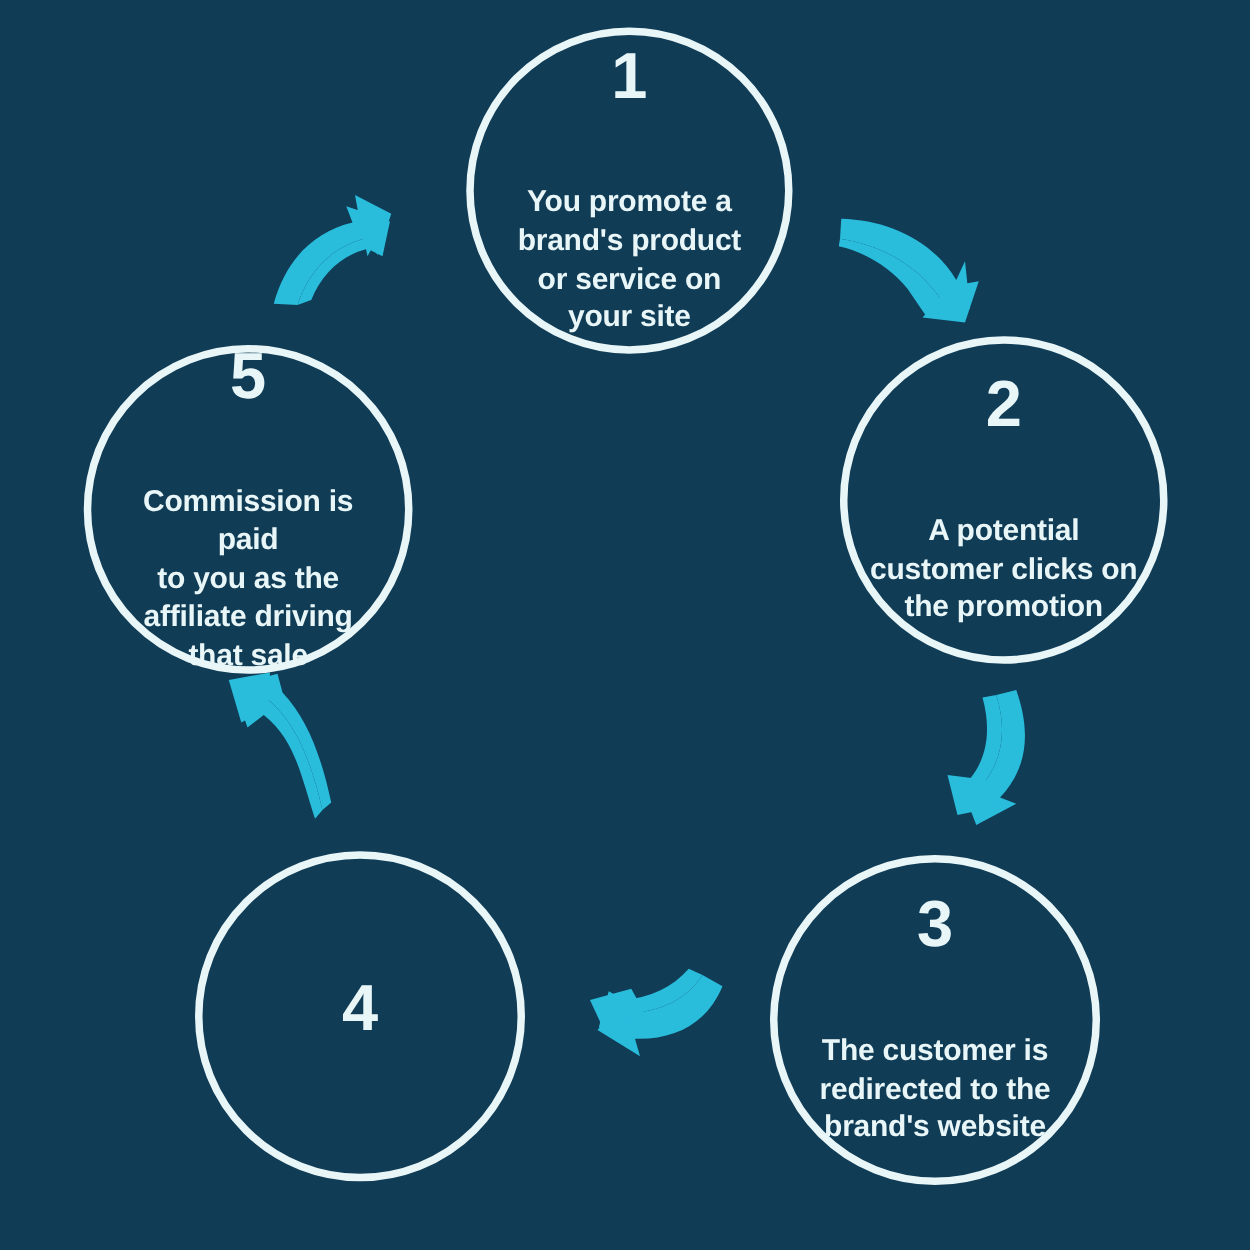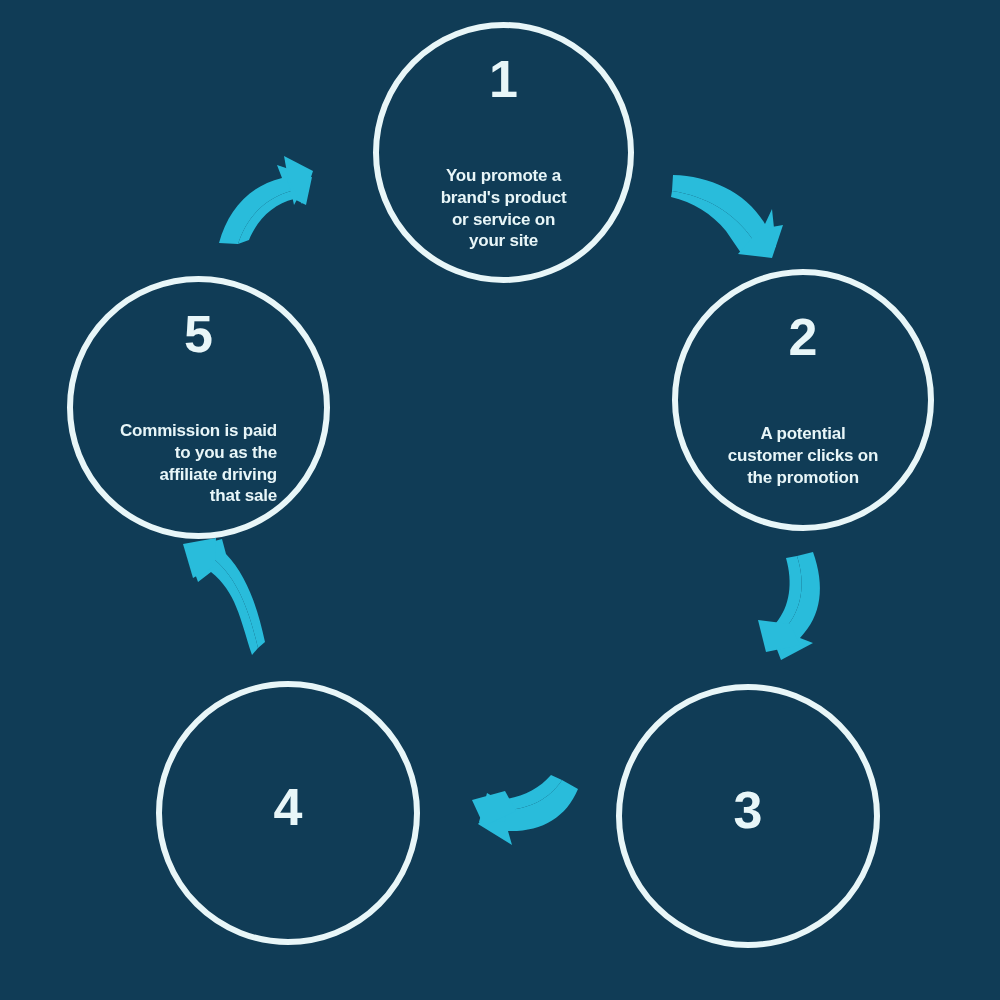--- a/index.html
+++ b/index.html
@@ -39,41 +39,41 @@
     color: #E8F6F8;
   }
   .step-number {
     font-size: 52px;
     font-weight: bold;
     line-height: 1;
     letter-spacing: 0px;
     margin-bottom: 12px;
   }
   .step-text {
-    font-size: 17px;
+    font-size: 24px;
     font-weight: bold;
     line-height: 1.28;
     letter-spacing: -0.2px;
     padding: 0 14px;
     white-space: pre-line;
     margin-top: 48px;
   }
 
   
   #node-1 { left: 373px; top:  22px; width: 261px; height: 261px; }
   #node-2 { left: 672px; top: 269px; width: 262px; height: 262px; }
   #node-3 { left: 616px; top: 684px; width: 264px; height: 264px; }
   #node-4 { left: 156px; top: 681px; width: 264px; height: 264px; }
   #node-5 { left:  67px; top: 276px; width: 263px; height: 263px; }
 
   #node-1 .step-text { padding: 0 30px; }
   #node-2 .step-text { padding: 0 14px; }
   #node-3 .step-text { padding: 0 14px; }
   #node-4 .step-text { padding: 0 14px; }
-  #node-5 .step-text { padding: 0 14px; text-align: right; }
+  #node-5 .step-text { padding: 0 14px; }
 </style>
 </head>
 <body>
 
 <div id="canvas" style="background: rgb(16, 60, 86);">
 
   <svg id="arrow-layer" viewBox="0 0 1000 1000" width="1000" height="1000" aria-hidden="true">
 
     <g>
       <path fill="#29BCDB" d="
@@ -201,20 +201,23 @@
 
   <div class="step-node" id="node-2" style="border-color: rgb(232, 246, 248); color: rgb(232, 246, 248);">
     <div class="step-number">2</div>
     <div class="step-text">A potential
 customer clicks on
 the promotion</div>
   </div>
 
   <div class="step-node" id="node-3" style="border-color: rgb(232, 246, 248); color: rgb(232, 246, 248);">
     <div class="step-number">3</div>
+    <div class="step-text">The customer is
+redirected to the
+brand's website</div>
   </div>
 
   <div class="step-node" id="node-4" style="border-color: rgb(232, 246, 248); color: rgb(232, 246, 248);">
     <div class="step-number">4</div>
   </div>
 
   <div class="step-node" id="node-5" style="border-color: rgb(232, 246, 248); color: rgb(232, 246, 248);">
     <div class="step-number">5</div>
     <div class="step-text">Commission is paid
 to you as the

